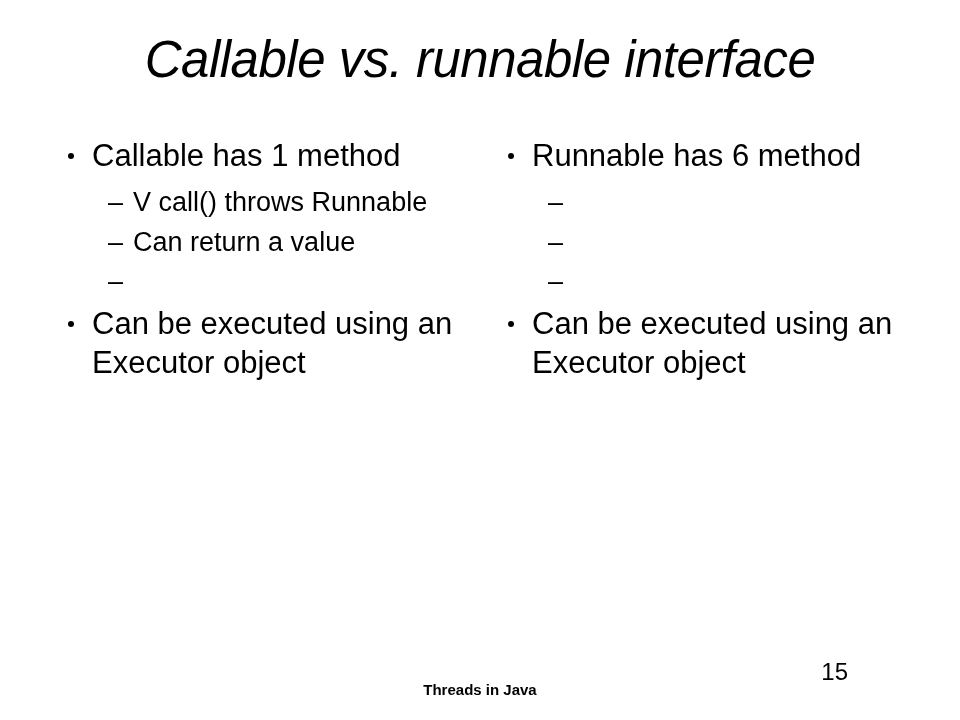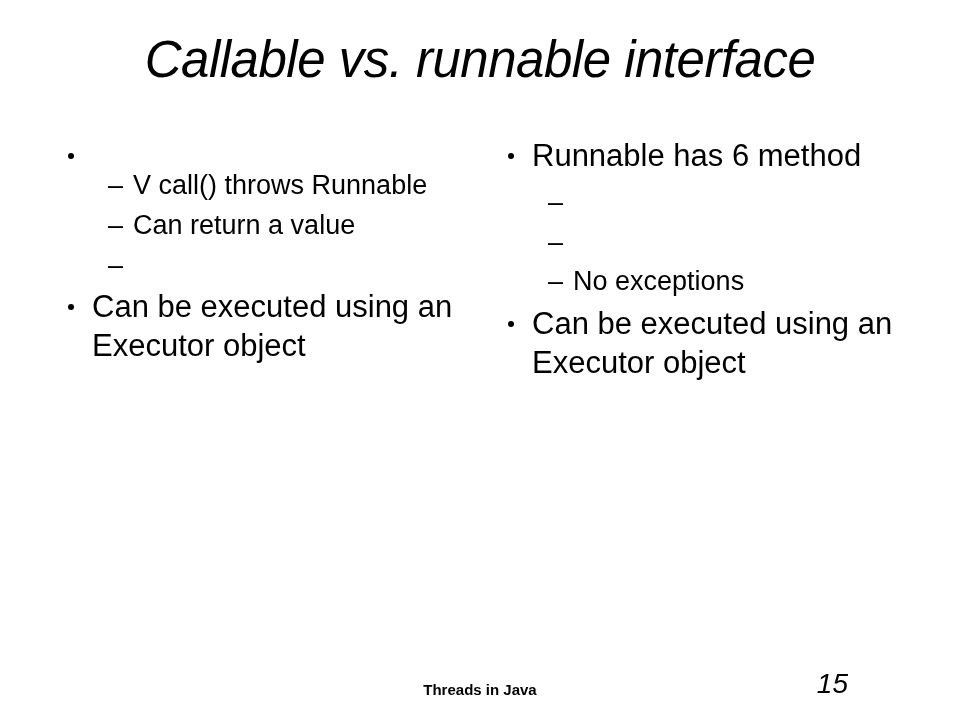--- a/index.html
+++ b/index.html
@@ -78,35 +78,35 @@
       font-size: 15px;
       padding: 0 34px;
       font-weight: bold;
     }
     .footer-text {
       text-align: center;
     }
     .page-number {
       position: absolute;
       right: 112px;
-      bottom: 20px;
-      font-size: 28px;
-      font-style: italic;
+      bottom: 34px;
+      font-size: 24px;
     }
   </style>
 </head>
 <body>
 
 <div class="slide">
   <h1 class="title">Callable vs. runnable interface</h1>
 
   <div class="columns">
     <div class="column">
       <div class="bullet-l1">
         <span class="marker"></span>
+        <span>Callable has 1 method</span>
       </div>
       <div class="bullet-l2">
         <span class="marker">–</span>
         <span>V call() throws Runnable</span>
       </div>
       <div class="bullet-l2">
         <span class="marker">–</span>
         <span>Can return a value</span>
       </div>
       <div class="bullet-l2">
@@ -124,21 +124,20 @@
         <span>Runnable has 6 method</span>
       </div>
       <div class="bullet-l2">
         <span class="marker">–</span>
       </div>
       <div class="bullet-l2">
         <span class="marker">–</span>
       </div>
       <div class="bullet-l2">
         <span class="marker">–</span>
-        <span>No exceptions</span>
       </div>
       <div class="bullet-l1">
         <span class="marker"></span>
         <span>Can be executed using an Executor object</span>
       </div>
     </div>
   </div>
 
   <div class="footer">
     <span class="footer-text">Threads in Java</span>

